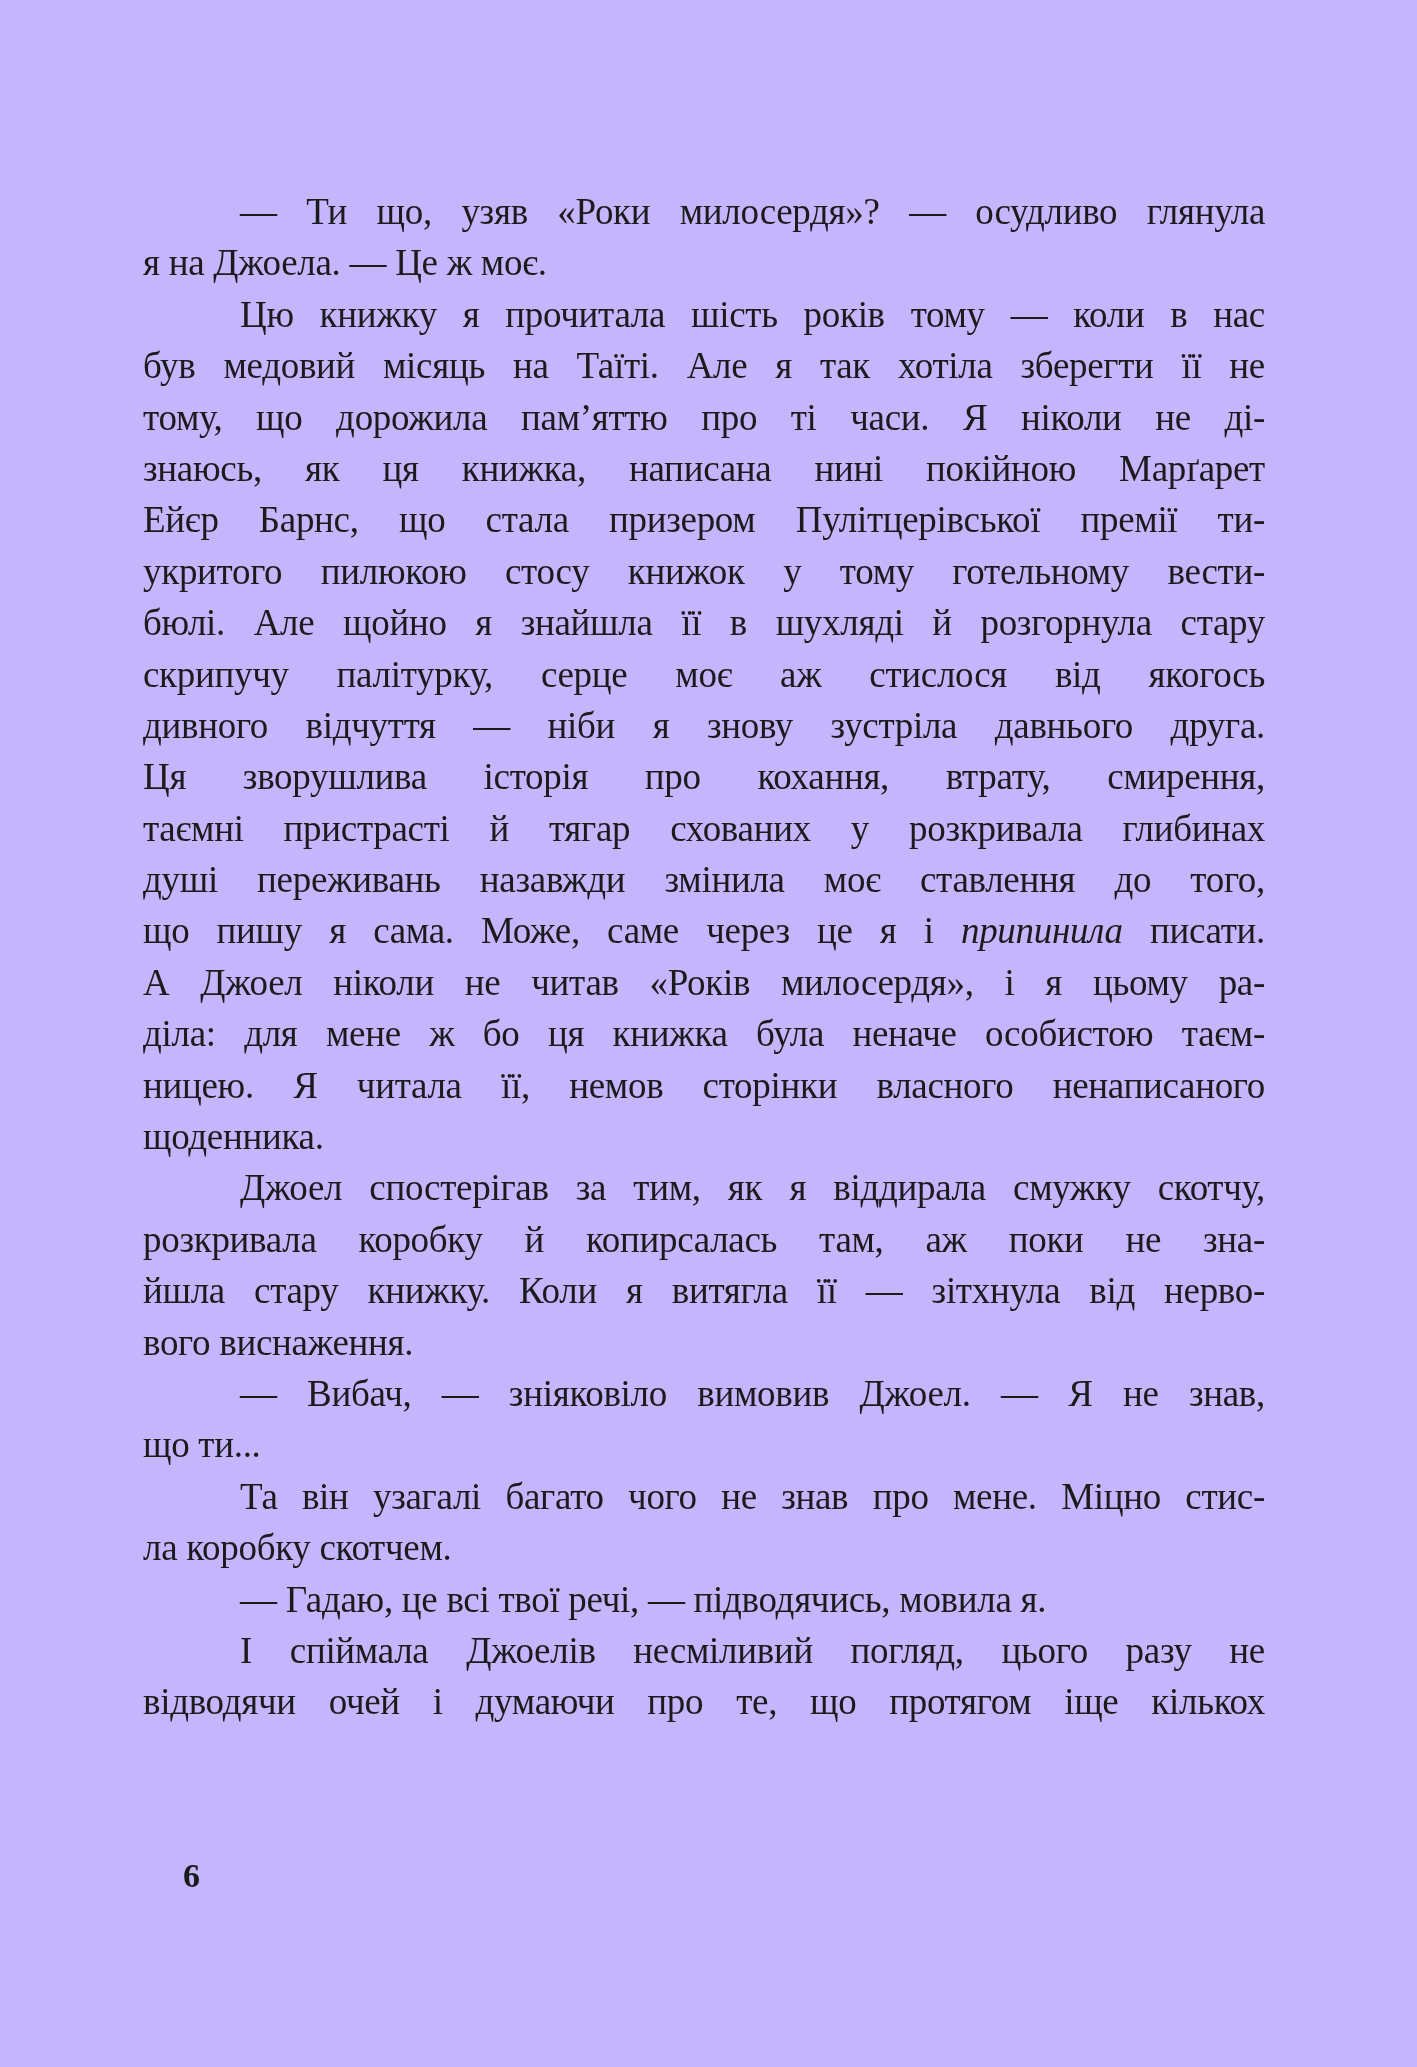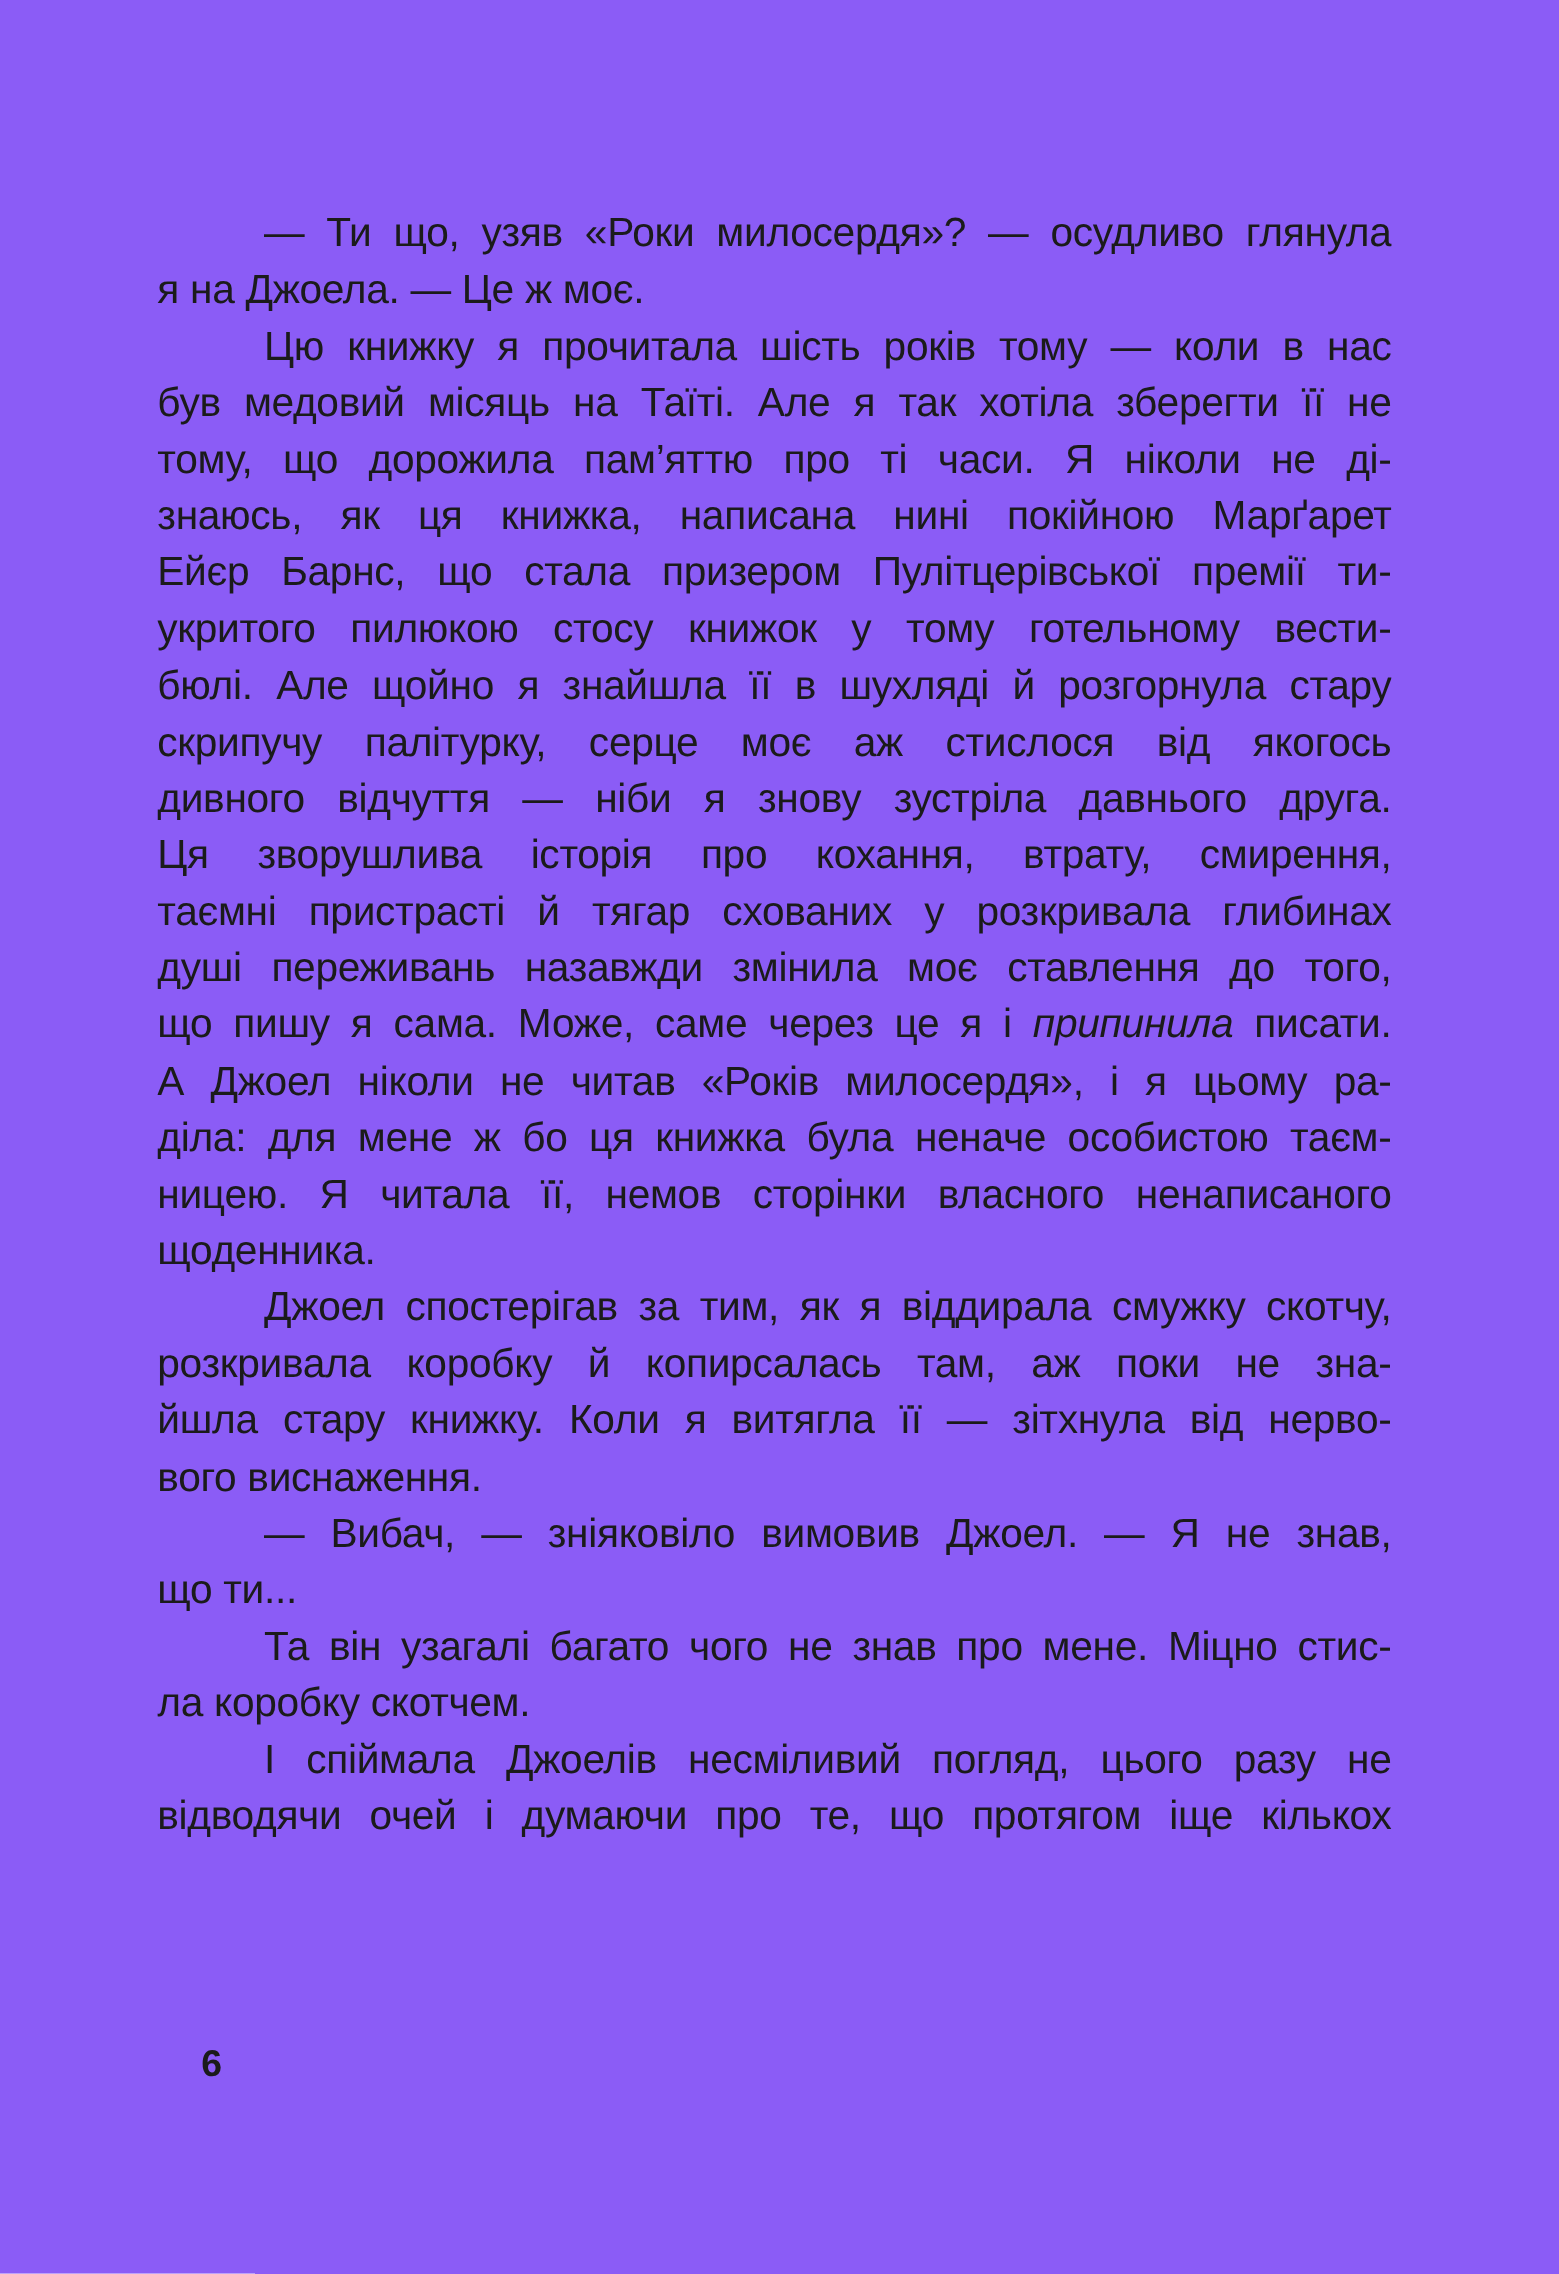--- a/index.html
+++ b/index.html
@@ -4,23 +4,23 @@
 <style>
   html, body {
     margin: 0;
     padding: 0;
     background: #ffffff;
   }
   .book-page {
     position: relative;
     width: 1417px;
     height: 2067px;
-    background: #8b5cf6;
+    background: #c4b5fd;
     overflow: hidden;
-    font-family: Liberation Sans, sans-serif;
+    font-family: Liberation Serif, serif;
     color: #1b1b1b;
   }
   .text-block {
     position: absolute;
     left: 143px;
     top: 186px;
     width: 1122px;
   }
   .line {
     font-size: 37px;
@@ -77,17 +77,18 @@
       <div class="line"><span>ницею. Я читала її, немов сторінки власного ненаписаного</span></div>
       <div class="line noj"><span>щоденника.</span></div>
       <div class="line ind"><span>Джоел спостерігав за тим, як я віддирала смужку скотчу,</span></div>
       <div class="line"><span>розкривала коробку й копирсалась там, аж поки не зна-</span></div>
       <div class="line"><span>йшла стару книжку. Коли я витягла її — зітхнула від нерво-</span></div>
       <div class="line noj"><span>вого виснаження.</span></div>
       <div class="line ind"><span>— Вибач, — зніяковіло вимовив Джоел. — Я не знав,</span></div>
       <div class="line noj"><span>що ти...</span></div>
       <div class="line ind"><span>Та він узагалі багато чого не знав про мене. Міцно стис-</span></div>
       <div class="line noj"><span>ла коробку скотчем.</span></div>
+      <div class="line ind noj"><span>— Гадаю, це всі твої речі, — підводячись, мовила я.</span></div>
       <div class="line ind"><span>І спіймала Джоелів несміливий погляд, цього разу не</span></div>
       <div class="line"><span>відводячи очей і думаючи про те, що протягом іще кількох</span></div>
     </div>
   <div class="page-number">6</div>
 </div>
 
 </body></html>

